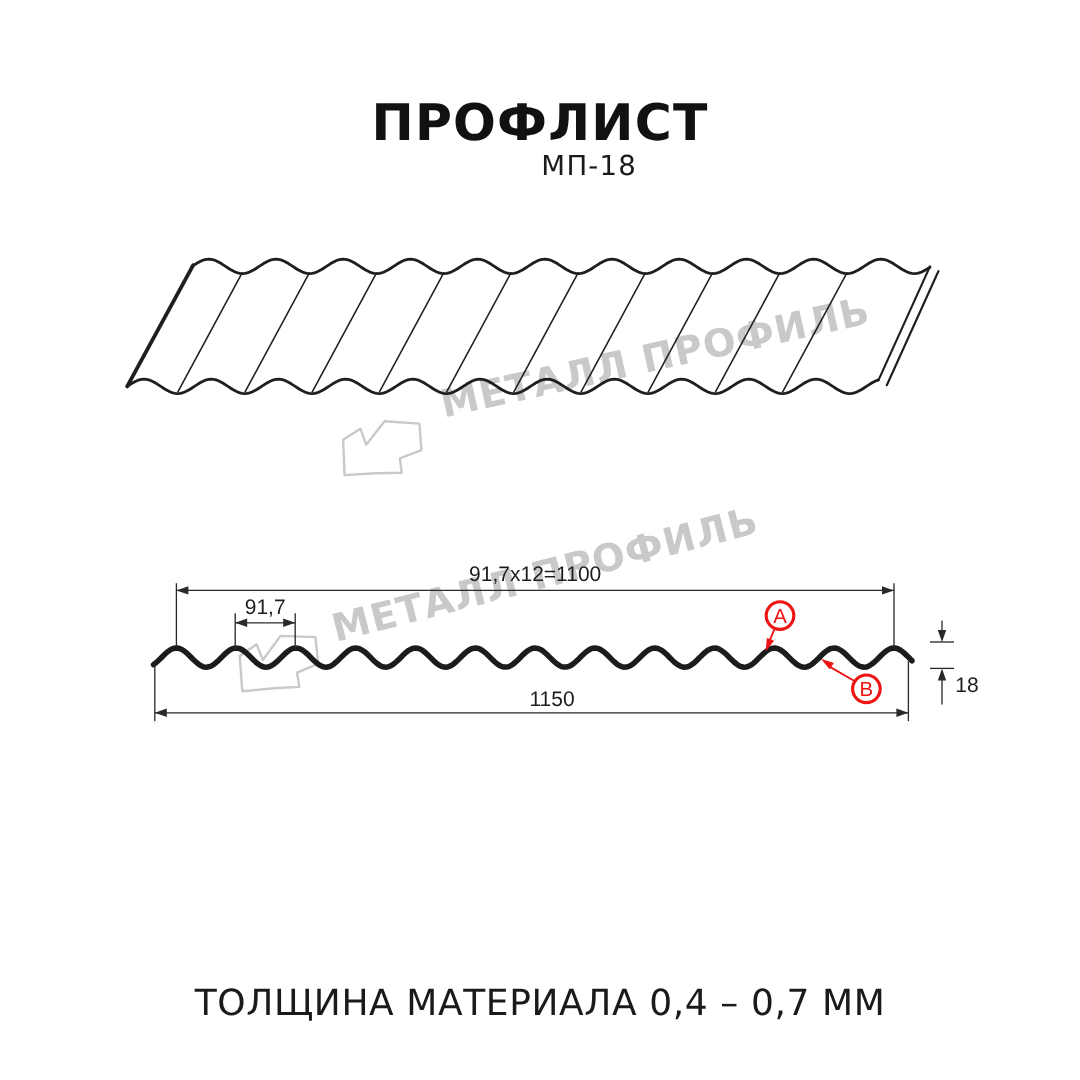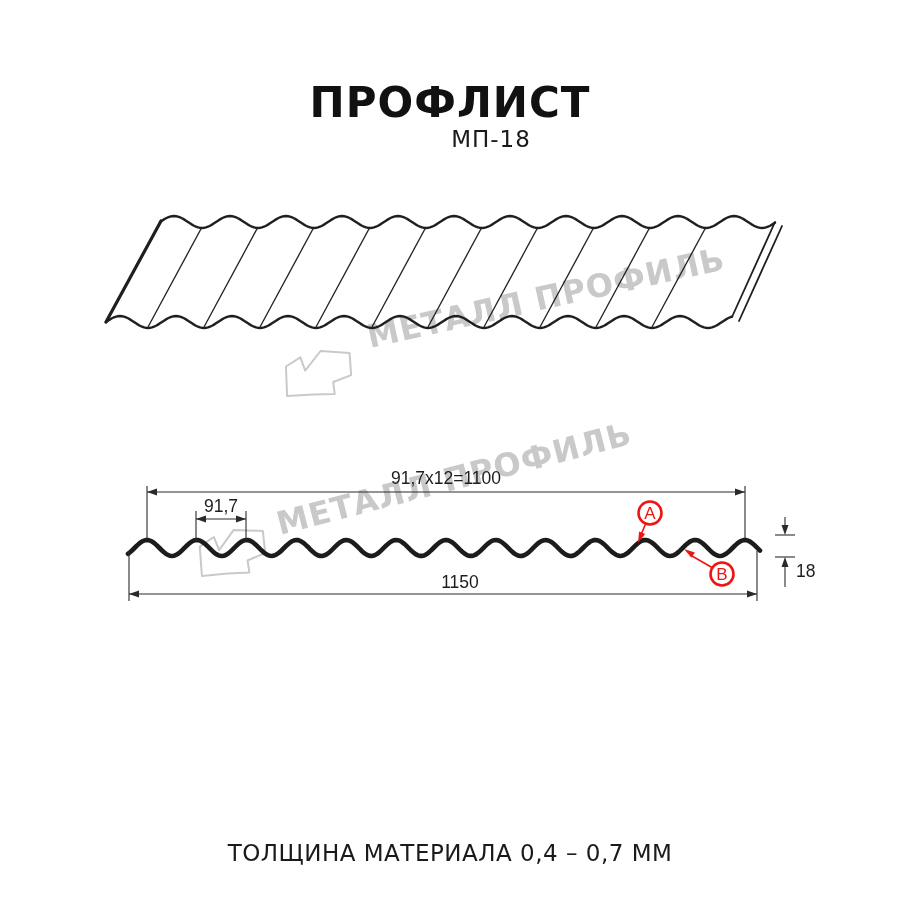--- a/index.html
+++ b/index.html
@@ -2,22 +2,22 @@
 <html><head>
 <meta charset="utf-8">
 <style>
   html,body{margin:0;padding:0;background:#fff;}
   .page{position:relative;width:884px;height:900px;background:#ffffff;overflow:hidden;
         font-family:"DejaVu Sans","Liberation Sans",sans-serif;}
   .title{position:absolute;left:0;top:78px;width:900px;text-align:center;
          font-size:42px;font-weight:800;letter-spacing:1px;color:#111;margin:0;}
   .subtitle{position:absolute;left:0;top:126px;width:900px;text-align:center;
          font-size:23px;font-weight:500;letter-spacing:1px;color:#1a1a1a;padding-left:41px;}
-  .footnote{position:absolute;left:0;top:840px;width:900px;text-align:center;
-         font-size:23px;font-weight:500;letter-spacing:0.5px;color:#1a1a1a;}
+  .footnote{position:absolute;left:0;top:819px;width:900px;text-align:center;
+         font-size:30px;font-weight:500;letter-spacing:0.5px;color:#1a1a1a;}
   svg{position:absolute;left:0;top:0;}
   .sheet{stroke:#1f1f1f;fill:none;}
   .wave-edge{stroke-width:2.4px;stroke-linecap:round;}
   .cut-edge{stroke-width:3.2px;stroke-linecap:round;}
   .far-edge{stroke-width:1.8px;stroke-linecap:round;}
   .ridges line{stroke:#1f1f1f;stroke-width:1.3px;}
   .profile{stroke:#1c1c1c;stroke-width:4.6px;fill:none;stroke-linecap:round;}
   .dimline{stroke:#2a2a2a;stroke-width:1.1px;fill:none;}
   .dimarrow{fill:#2a2a2a;stroke:none;}
   .dim{font-family:"Liberation Sans",sans-serif;font-size:17.5px;fill:#1d1d1d;}

